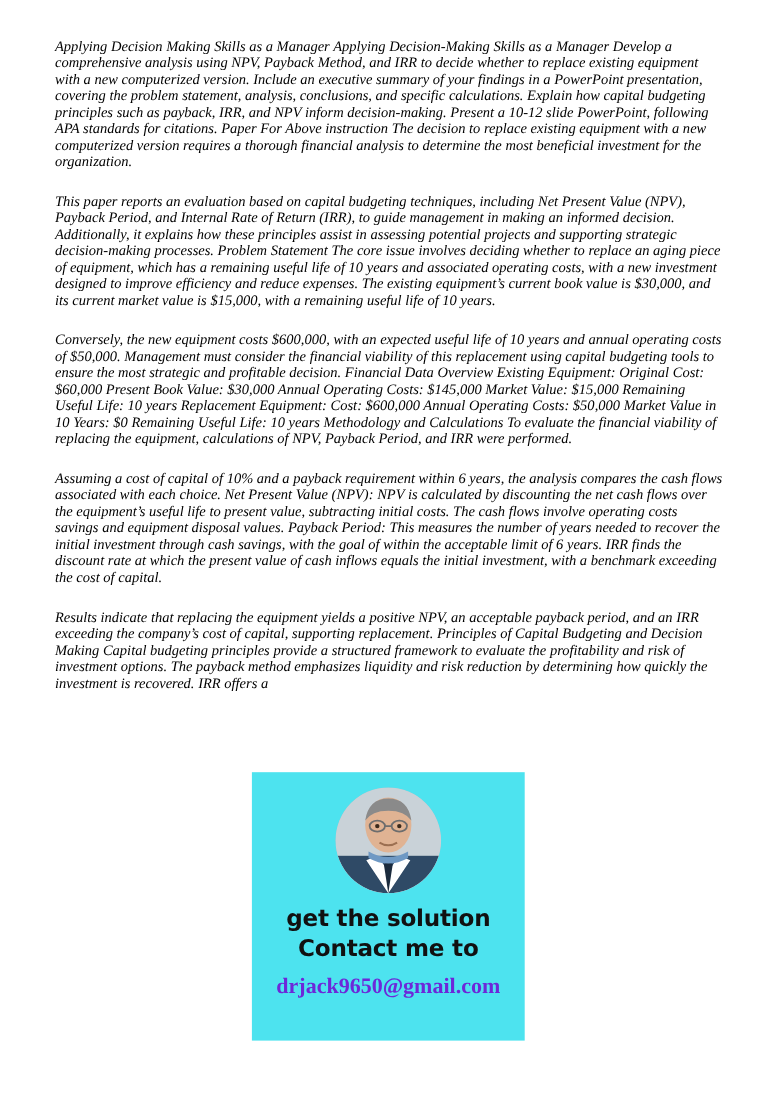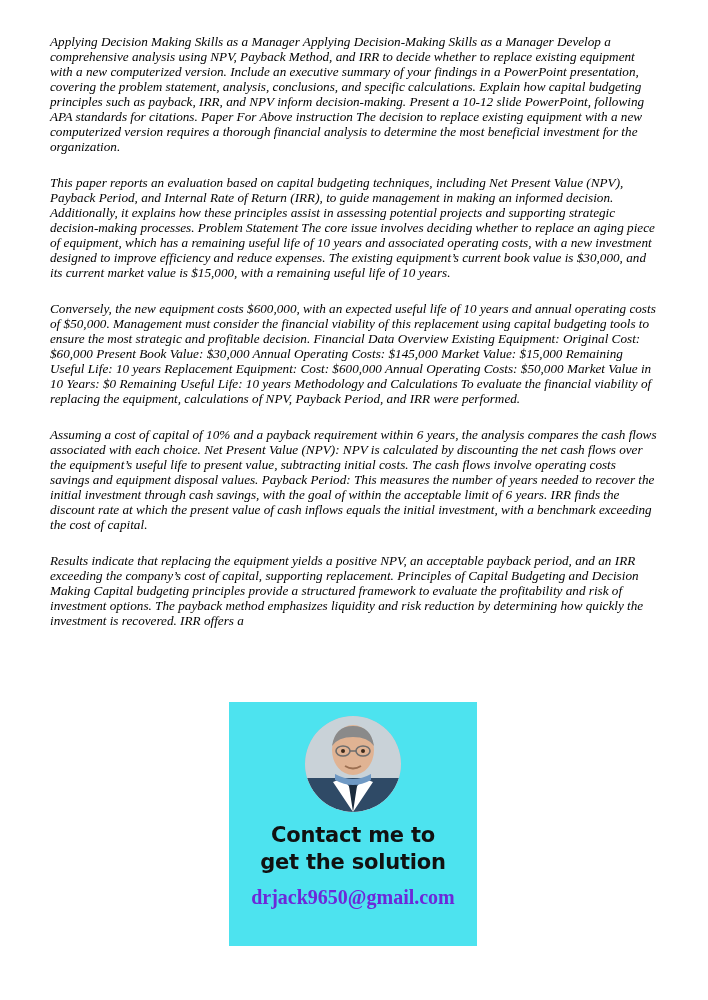--- a/index.html
+++ b/index.html
@@ -115,19 +115,19 @@
           <ellipse cx="58" cy="35" rx="7" ry="5" fill="none" stroke="#6d6d6d" stroke-width="1.6"></ellipse>
           <line x1="45" y1="35" x2="51" y2="35" stroke="#6d6d6d" stroke-width="1.6"></line>
           <circle cx="38" cy="35" r="2" fill="#3a2a1c"></circle>
           <circle cx="58" cy="35" r="2" fill="#3a2a1c"></circle>
           <path d="M40 50 q8 5 16 0" stroke="#9c6f51" stroke-width="1.8" fill="none"></path>
           <path d="M30 58 q18 10 36 0 l0 6 q-18 10 -36 0 Z" fill="#6f99c4"></path>
         </g>
       </svg>
     </div>
     <div class="contact-lines">
+      <div class="contact-line">get the solution</div>
       <div class="contact-line">Contact me to</div>
-      <div class="contact-line">get the solution</div>
     </div>
     <div class="contact-email">drjack9650@gmail.com</div>
   </div>
 
 </div>
 
 </body></html>

